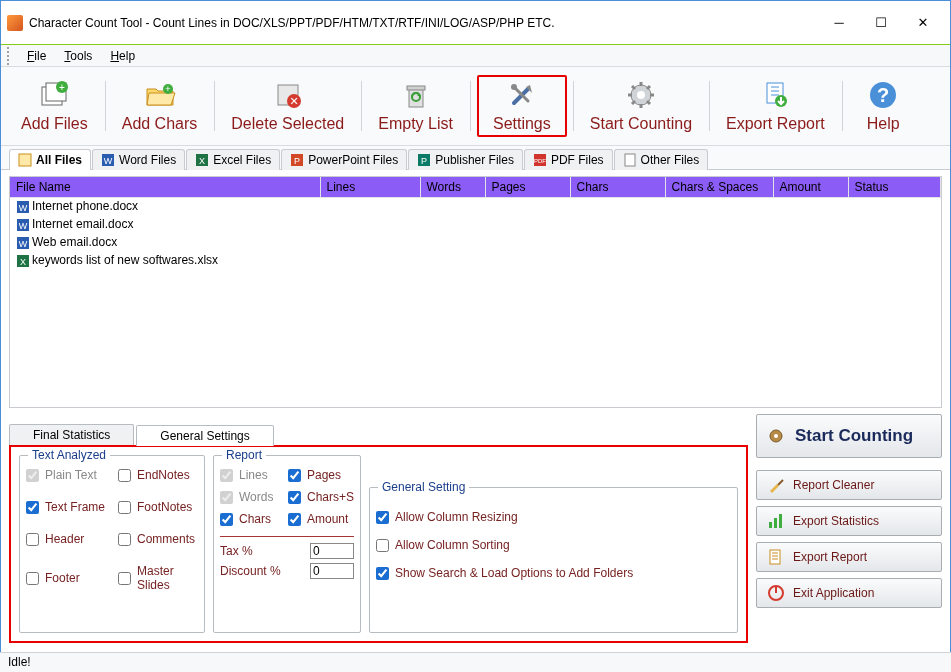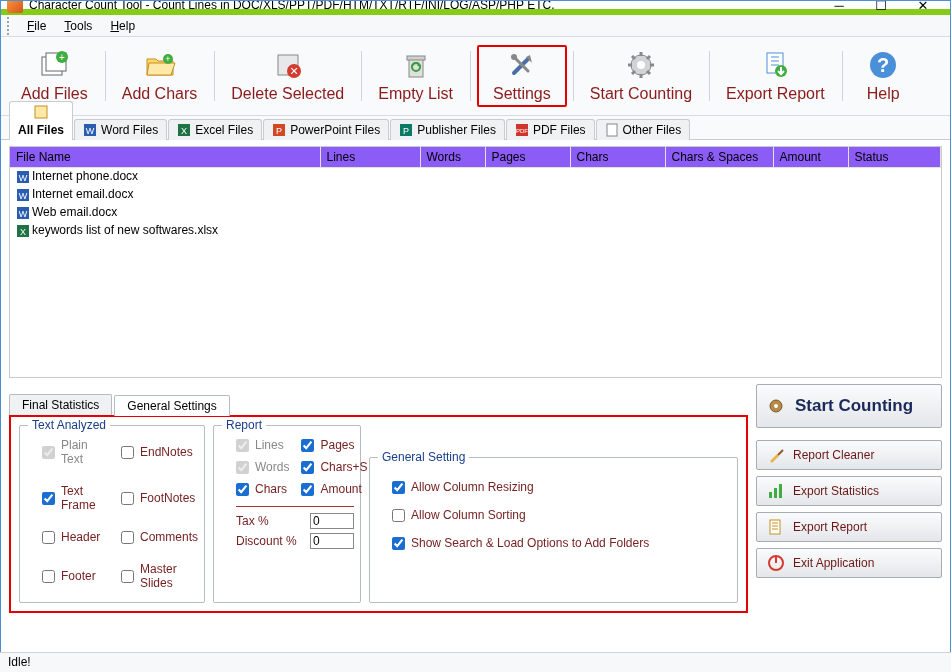--- a/index.html
+++ b/index.html
@@ -1,56 +1,56 @@
 <!DOCTYPE html>
 <html><head>
 <meta charset="utf-8">
 <style>
 * { box-sizing: border-box; margin: 0; padding: 0; }
 body { font-family: "Segoe UI", Tahoma, sans-serif; font-size: 12px; background: #fff; width: 951px; height: 672px; overflow: hidden; border: 1px solid #4a90d9; }
 
-.titlebar { height: 14px; background: #fff; display: flex; align-items: center; padding: 0 6px; border-bottom: 6px solid #84cc16; }
+.titlebar { height: 44px; background: #fff; display: flex; align-items: center; padding: 0 6px; border-bottom: 1px solid #84cc16; }
 .titlebar .icon { width: 16px; height: 16px; background: linear-gradient(135deg,#ff9a3c 0%,#d4541e 100%); border-radius: 2px; margin-right: 6px; }
 .titlebar .title { flex: 1; font-size: 12px; }
 .winbtn { width: 42px; height: 28px; display: flex; align-items: center; justify-content: center; font-size: 13px; cursor: pointer; }
 
 .menubar { height: 22px; display: flex; align-items: center; padding: 0 6px; background: #f7f8fa; border-bottom: 1px solid #d8dce0; gap: 2px; }
 .menubar .menu { padding: 2px 8px; cursor: pointer; }
 .menubar .menu u { text-decoration: underline; }
 .menubar .grip { width: 4px; height: 18px; margin-right: 6px; border-left: 2px dotted #a0a0a0; }
 
 .toolbar { display: flex; align-items: flex-start; padding: 8px 10px 8px 10px; background: #f9fafb; border-bottom: 1px solid #d8dce0; gap: 0; }
 .toolbtn { display: flex; flex-direction: column; align-items: center; justify-content: flex-start; padding: 4px 10px; cursor: pointer; min-width: 70px; border-right: 1px solid transparent; }
 .toolbtn + .divider { width:1px; height:50px; background:#d0d4d8; margin: 6px 6px 0 6px;}
 .toolbtn .ticon { width: 32px; height: 32px; margin-bottom: 4px; display: flex; align-items: center; justify-content: center; }
 .toolbtn .tlabel { color: #8b1a1a; font-size: 16px; white-space: nowrap; }
 .toolbtn.highlight { border: 2px solid #e60000; border-radius: 2px; padding: 2px 14px; }
 
 .filetabs { display: flex; align-items: flex-end; padding: 0 8px; background: #f9fafb; height: 24px; gap: 1px; border-bottom: 1px solid #c8ccd0; }
 .filetab { display: flex; align-items: center; gap: 4px; padding: 3px 8px; background: #f0f1f3; border: 1px solid #c8ccd0; border-bottom: none; border-radius: 3px 3px 0 0; cursor: pointer; position: relative; bottom: -1px; font-size: 12px; }
-.filetab.active { background: #fff; font-weight: bold; flex-direction: column; }
+.filetab.active { background: #fff; font-weight: bold; }
 .ftic { width: 14px; height: 14px; display: inline-block; }
 
 .tablewrap { border: 1px solid #c8ccd0; margin: 6px 8px; height: 232px; overflow: hidden; background: #fff; }
 table.files { width: 100%; border-collapse: collapse; font-size: 12px; }
 table.files th { text-align: left; font-weight: normal; background: #8b5cf6; border-right: 1px solid #e0e3e6; border-bottom: 1px solid #e0e3e6; padding: 3px 6px; }
 table.files td { padding: 1px 6px; border-right: 1px solid transparent; white-space: nowrap; }
 table.files tbody tr { height: 18px; }
 .fileico { width: 14px; height: 14px; display: inline-block; margin-right: 2px; vertical-align: middle; }
 
 .lower { display: flex; gap: 8px; padding: 0 8px 4px 8px; }
 .settings-col { flex: 1; }
 .side-col { width: 186px; display: flex; flex-direction: column; gap: 6px; }
 
 .bottabs { display: flex; gap: 2px; margin-bottom: 0; margin-top: 10px; }
-.bottab { padding: 3px 12px; border: 1px solid #b7bcc1; border-bottom: none; background: #f0f1f3; border-radius: 2px 2px 0 0; cursor: pointer; font-size: 12px; }
+.bottab { padding: 3px 23px; border: 1px solid #b7bcc1; border-bottom: none; background: #f0f1f3; border-radius: 2px 2px 0 0; cursor: pointer; font-size: 12px; }
 .bottab.active { background: #fff; position: relative; top: 1px; }
 .settings-panel { border: 2px solid #e60000; padding: 8px; display: flex; gap: 8px; height: 198px; }
 
-.fset { border: 1px solid #b7bcc1; border-radius: 2px; padding: 8px 6px 6px 22px; position: relative; flex: 0 0 auto; }
+.fset { border: 1px solid #b7bcc1; border-radius: 2px; padding: 8px 6px 6px 6px; position: relative; flex: 0 0 auto; }
 .fset .legend { position: absolute; top: -8px; left: 8px; background: #fff; padding: 0 4px; color: #1a3e8b; font-size: 12px; }
 .fset.text-analyzed { width: 186px; }
 .fset.report { width: 148px; }
 .fset.general { flex: 1; margin-top: 32px; }
 .chk { display: flex; align-items: center; gap: 6px; color: #722; margin: 4px 0; font-size: 12px; }
 .chk input { accent-color: #1a6dd1; width: 13px; height: 13px; }
 .chk.disabled { color: #888; }
 .grid2 { display: grid; grid-template-columns: 1fr 1fr; column-gap: 12px; }
 .hr { border: none; border-top: 1px solid #a83434; margin: 6px 0; }
 .numrow { display: flex; align-items: center; margin: 4px 0; }

